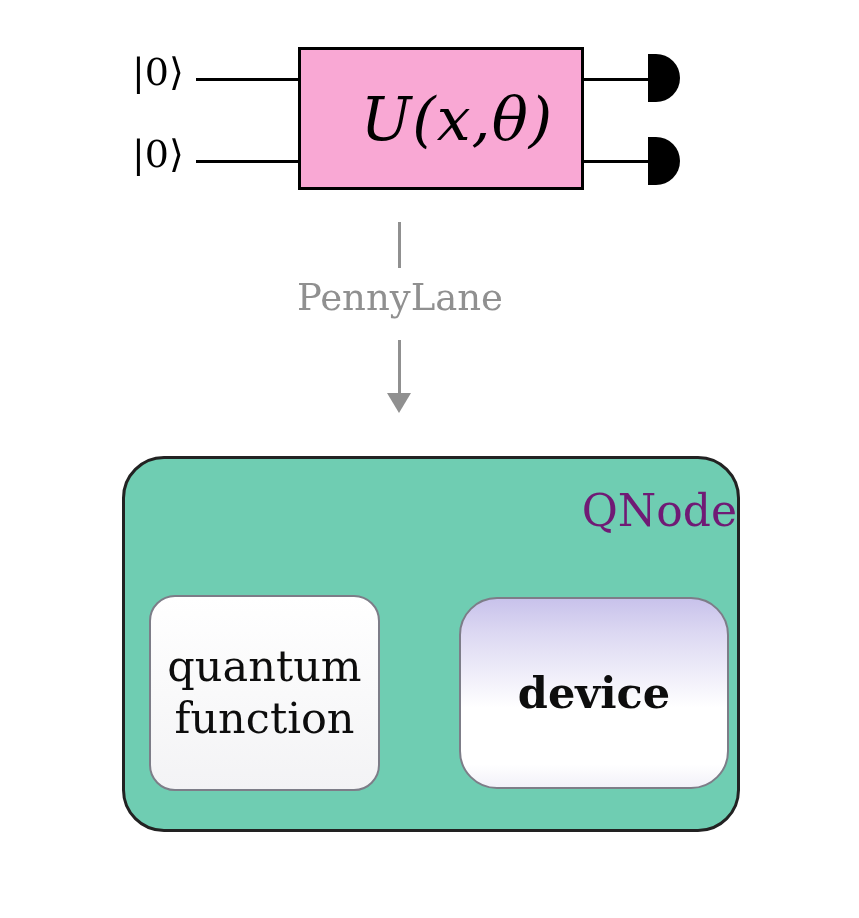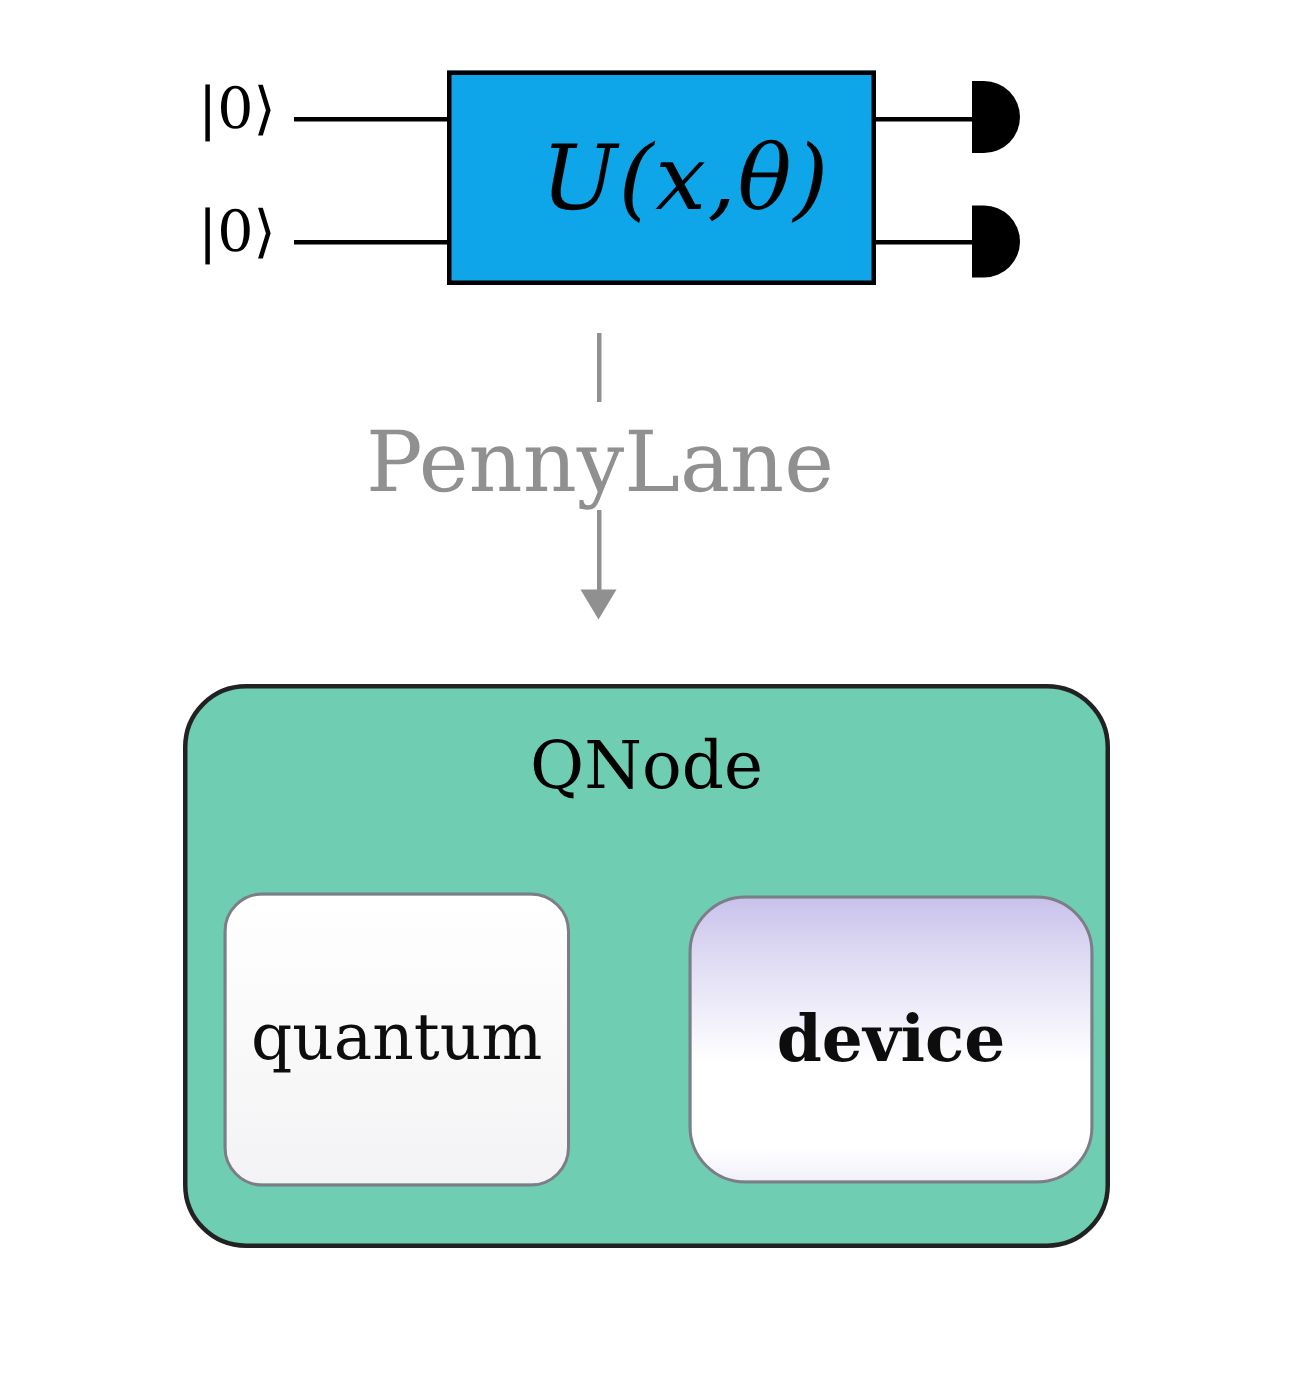--- a/index.html
+++ b/index.html
@@ -33,21 +33,21 @@
   }
   .wire-top-left     { left: 196px; top: 78px;  width: 102px; }
   .wire-bottom-left  { left: 196px; top: 160px; width: 102px; }
   .wire-top-right    { left: 584px; top: 78px;  width: 66px; }
   .wire-bottom-right { left: 584px; top: 160px; width: 66px; }
 
   .gate-box {
     position: absolute;
     left: 298px; top: 47px;
     width: 286px; height: 143px;
-    background: #0ea5e9;
+    background: #f9a8d4;
     border: 3px solid #000;
     box-sizing: border-box;
     display: flex;
     align-items: center;
     justify-content: center;
     padding-left: 32px;
   }
   .gate-label {
     font-style: italic;
     font-size: 60px;
@@ -74,21 +74,21 @@
     width: 3px;
     background: var(--arrow-gray, #909090);
   }
   .vline-top    { left: 398px; top: 222px; height: 46px; }
   .vline-bottom { left: 398px; top: 340px; height: 54px; }
   .flow-label {
     position: absolute;
     left: 180px; top: 276px;
     width: 440px;
     text-align: center;
-    font-size: 56px;
+    font-size: 37px;
     color: var(--arrow-gray, #909090);
   }
   .arrowhead {
     position: absolute;
     left: 387px; top: 393px;
     width: 0; height: 0;
     border-left: 12px solid transparent;
     border-right: 12px solid transparent;
     border-top: 20px solid var(--arrow-gray, #909090);
   }
@@ -100,23 +100,23 @@
     width: 618px; height: 376px;
     box-sizing: border-box;
     background: var(--qnode-bg, #6FCDB2);
     border: 3px solid var(--qnode-border, #222222);
     border-radius: 42px;
   }
   .qnode-title {
     position: absolute;
     left: 0; top: 26px;
     width: 100%;
-    text-align: center;
+    text-align: right;
     font-size: 44px;
-    color: #000000;
+    color: #701a75;
   }
   .inner-box {
     position: absolute;
     box-sizing: border-box;
     display: flex;
     align-items: center;
     justify-content: center;
     text-align: center;
     font-size: 43px;
     color: #0d0d0d;
@@ -178,20 +178,21 @@
     <div class="vline vline-bottom"></div>
     <div class="arrowhead"></div>
   </div>
 
   <div class="qnode">
     <div class="qnode-title">QNode</div>
 
     <div class="inner-box qfunc">
       <div>
         <span>quantum</span><br>
+        <span>function</span>
       </div>
     </div>
 
     <div class="inner-box device">
       <span>device</span>
     </div>
   </div>
 
 </div>
 

